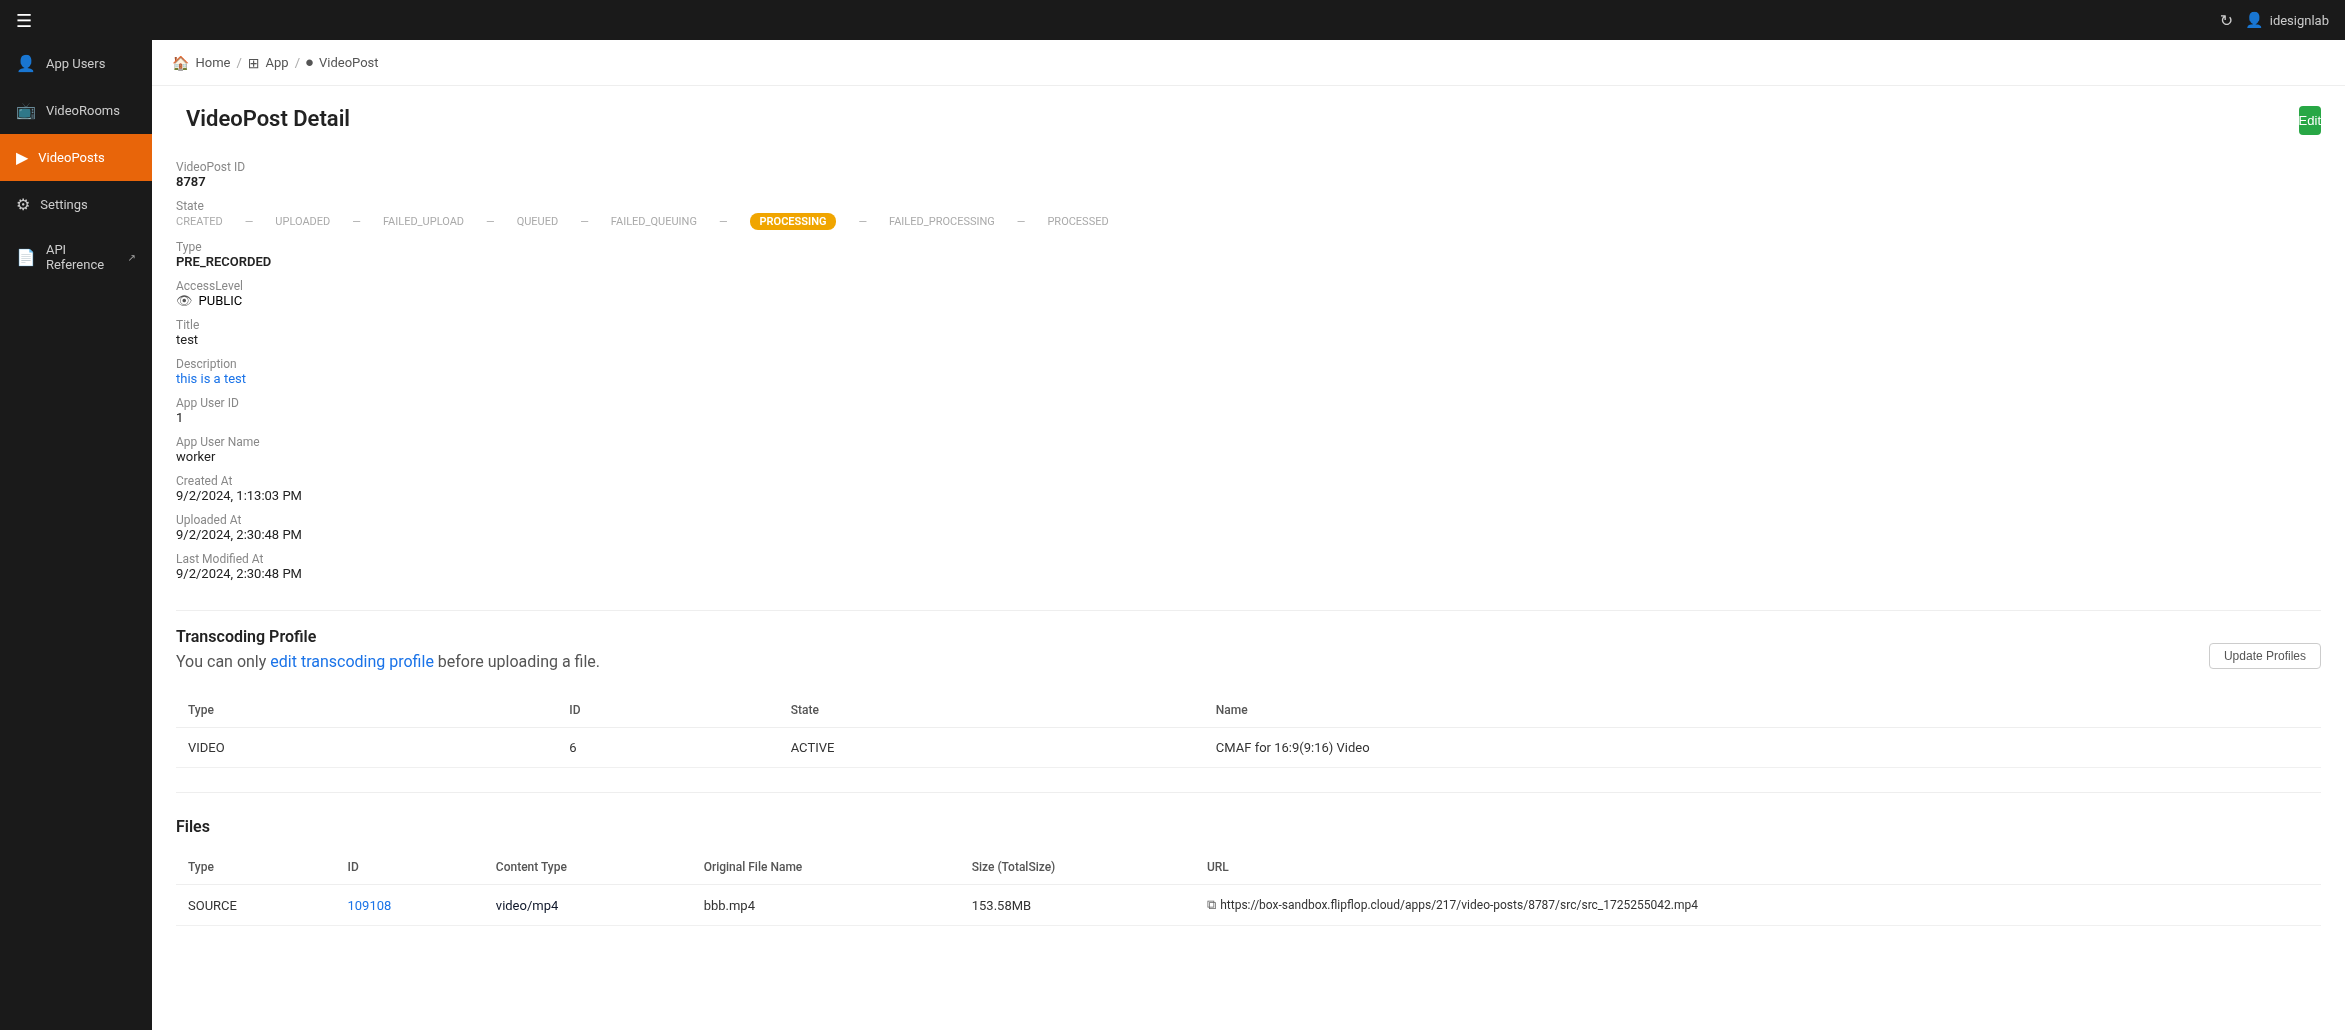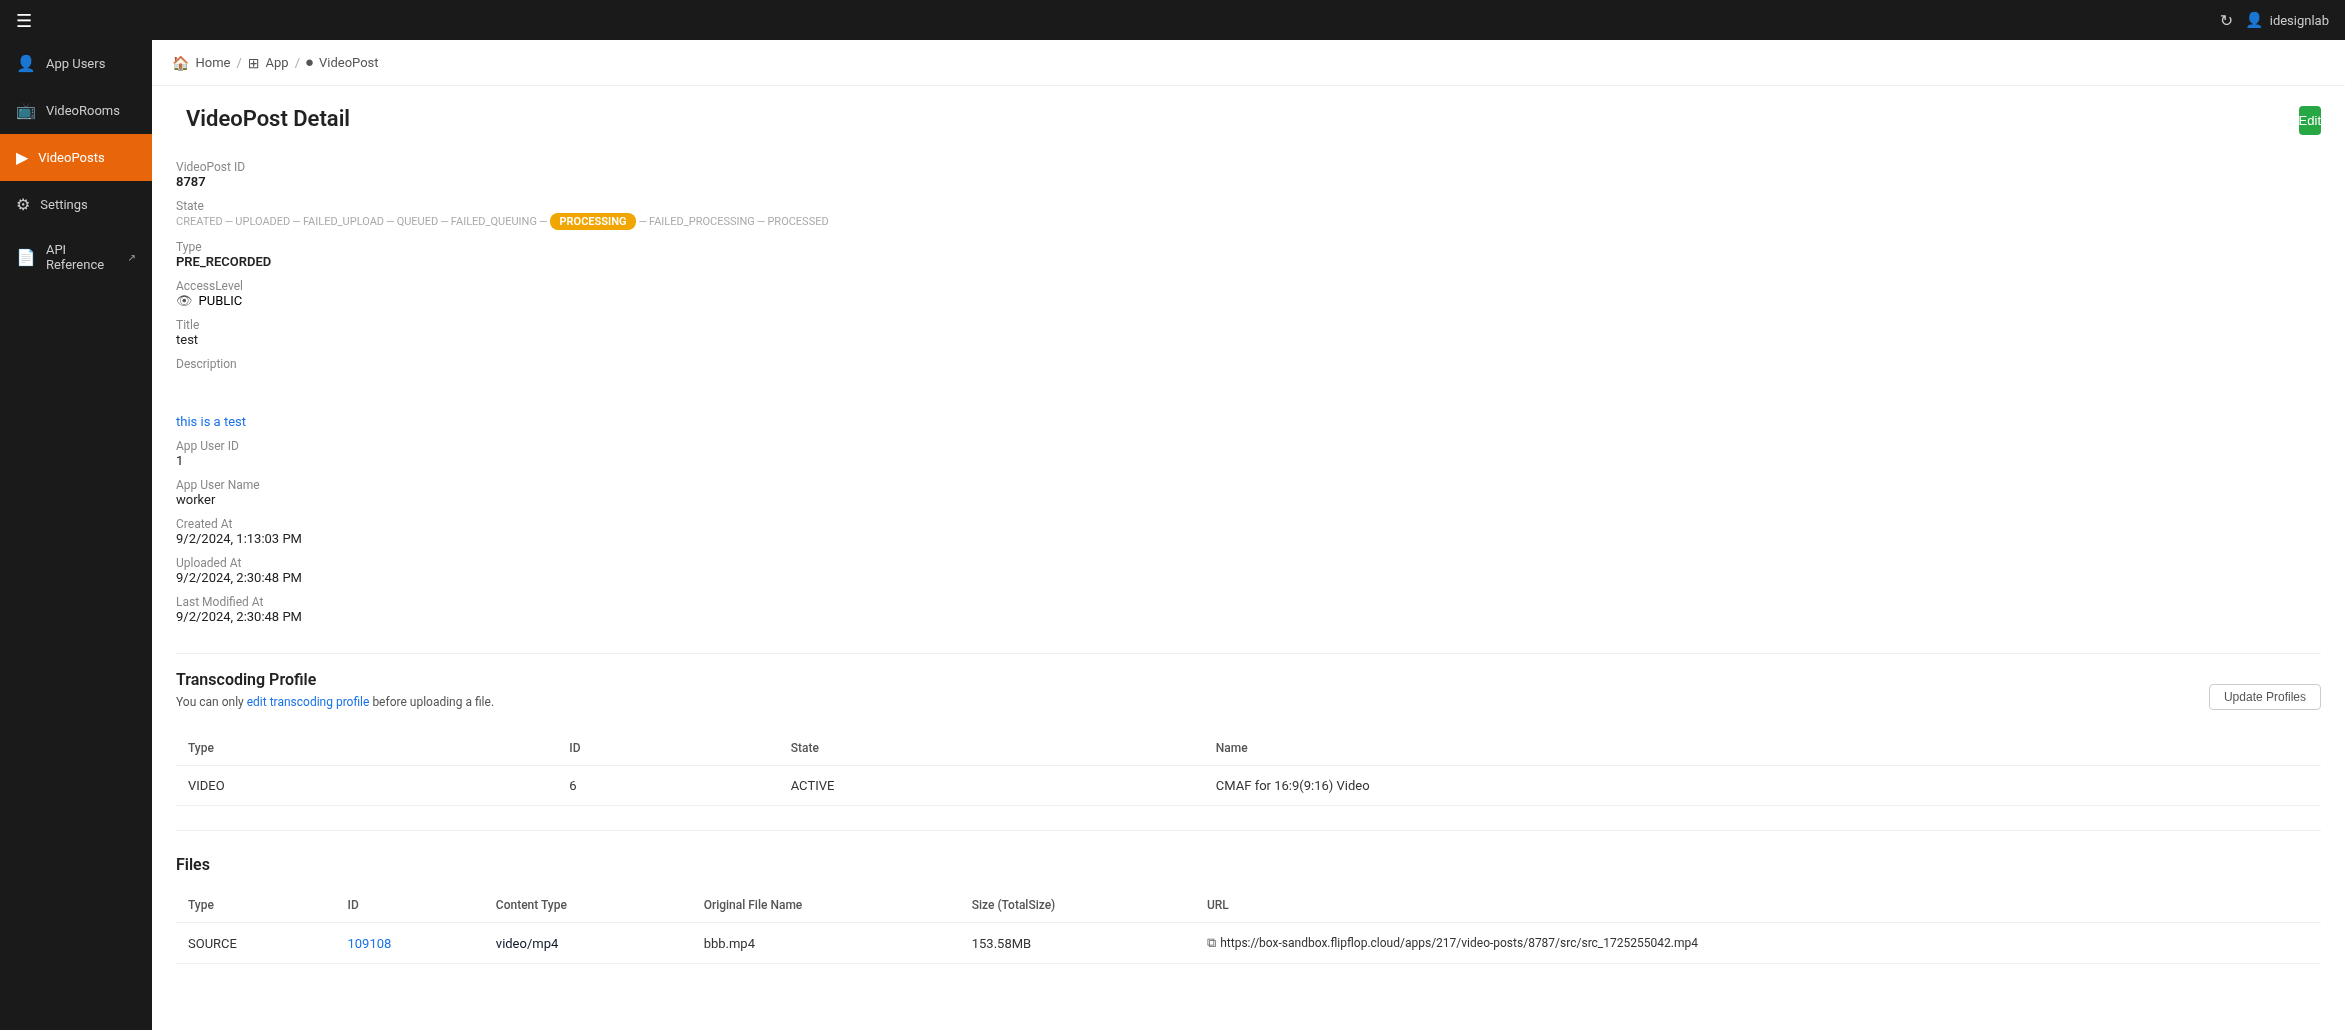--- a/index.html
+++ b/index.html
@@ -100,27 +100,27 @@
       flex-direction: column;
     }
     .field-label {
       color: #888;
       width: 140px;
       flex-shrink: 0;
       font-size: 12px;
     }
     .field-value { color: #222; font-size: 13px; }
     .field-value.bold { font-weight: 600; }
-    .field-value.link { color: #1a73e8; cursor: pointer; margin-top: 43px; }
+    .field-value.link { color: #1a73e8; cursor: pointer; }
 
     
     .state-bar {
       display: flex;
       align-items: center;
-      gap: 2px;
+      gap: 22px;
       flex-wrap: wrap;
       font-size: 11px;
     }
     .state-item { color: #aaa; font-size: 11px; }
     .state-item.active {
       background: #f0a500;
       color: #fff;
       padding: 2px 10px;
       border-radius: 8px;
       font-weight: 600;
@@ -129,21 +129,21 @@
 
     
     .access-level { display: flex; align-items: center; gap: 6px; }
     .eye-icon { color: #555; }
 
     
     .divider { border: none; border-top: 1px solid #eee; margin: 16px 0; }
 
     
     .section-title { font-size: 16px; font-weight: 600; color: #222; margin-bottom: 6px; }
-    .section-subtitle { font-size: 12px; color: #555; margin-bottom: 14px; }
+    .section-subtitle { font-size: 16px; color: #555; margin-bottom: 14px; }
     .section-subtitle a { color: #1a73e8; text-decoration: none; }
 
     .section-header {
       display: flex;
       align-items: center;
       justify-content: space-between;
       margin-bottom: 8px;
     }
 
     

